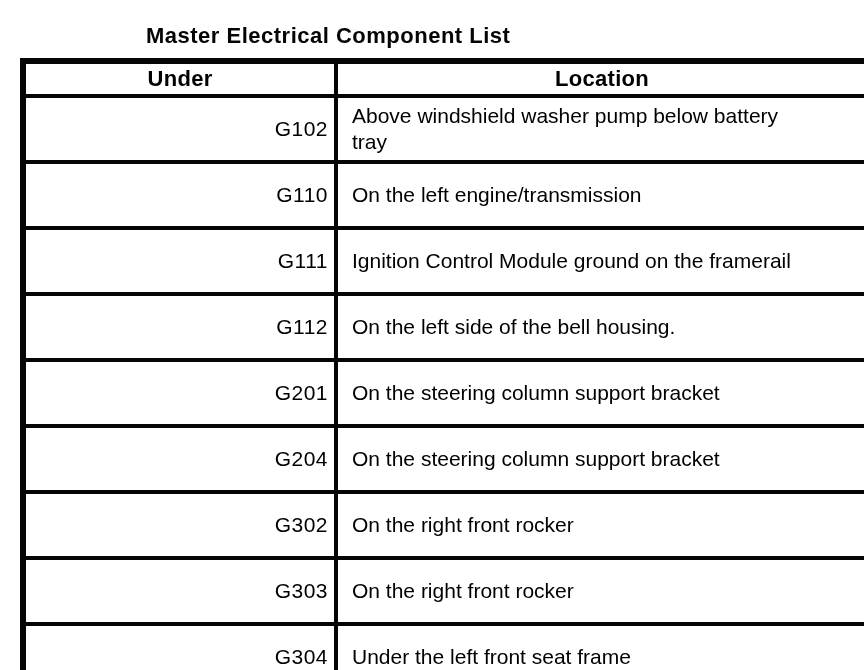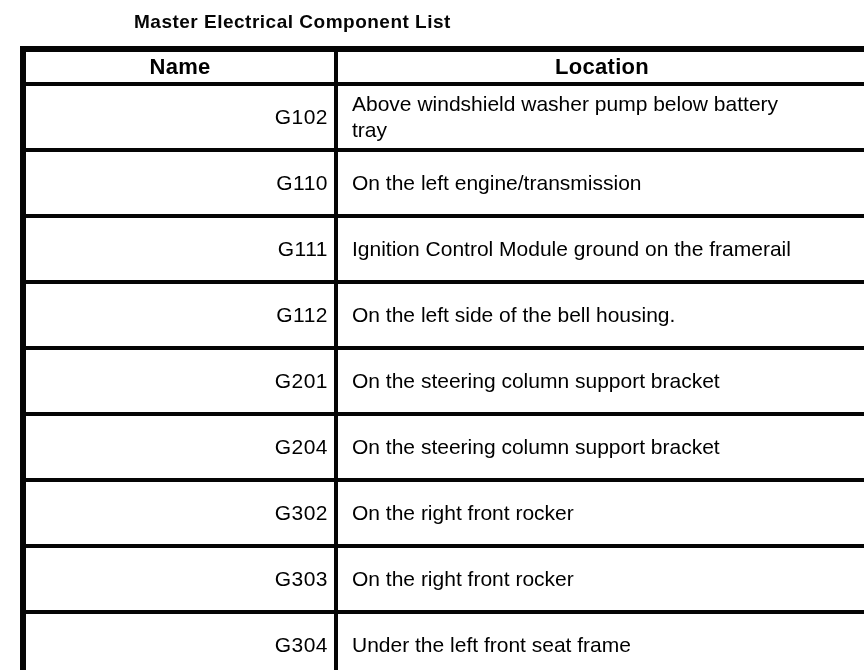--- a/index.html
+++ b/index.html
@@ -14,23 +14,23 @@
     font-family: "Liberation Sans", sans-serif;
     color: #000000;
   }
   .page {
     position: relative;
     width: 864px;
     height: 670px;
     background: #ffffff;
   }
   .title {
-    margin: 4px;
+    margin: 16px;
     padding: 7px 0 0 130px;
-    font-size: 19px;
+    font-size: 22px;
     font-weight: bold;
     letter-spacing: 0.5px;
     color: #050505;
   }
   table.component-table {
     position: absolute;
     left: 20px;
     top: 42px;
     width: 820px;
     border-collapse: collapse;
@@ -72,21 +72,21 @@
 </style>
 </head>
 <body>
 
 <div class="page">
   <h1 class="title">Master Electrical Component List</h1>
 
   <table class="component-table">
     <thead>
       <tr>
-        <th class="col-name">Name</th>
+        <th class="col-name">Under</th>
         <th class="col-location">Location</th>
       </tr>
     </thead>
     <tbody id="table-body">
         <tr>
           <td class="cell-name">G102</td>
           <td class="cell-location">Above windshield washer pump below battery tray</td>
         </tr>
         <tr>
           <td class="cell-name">G110</td>

